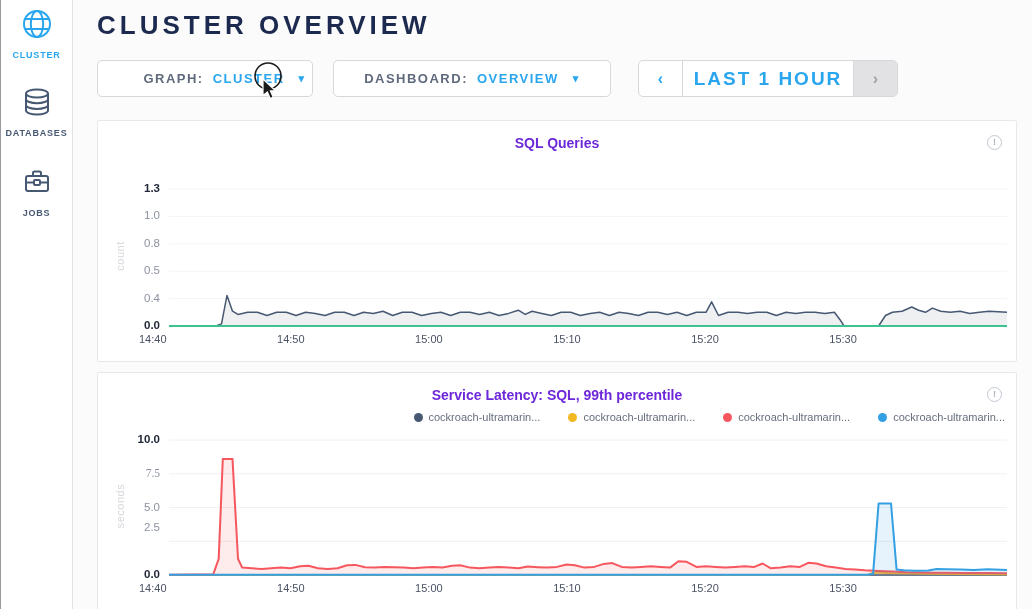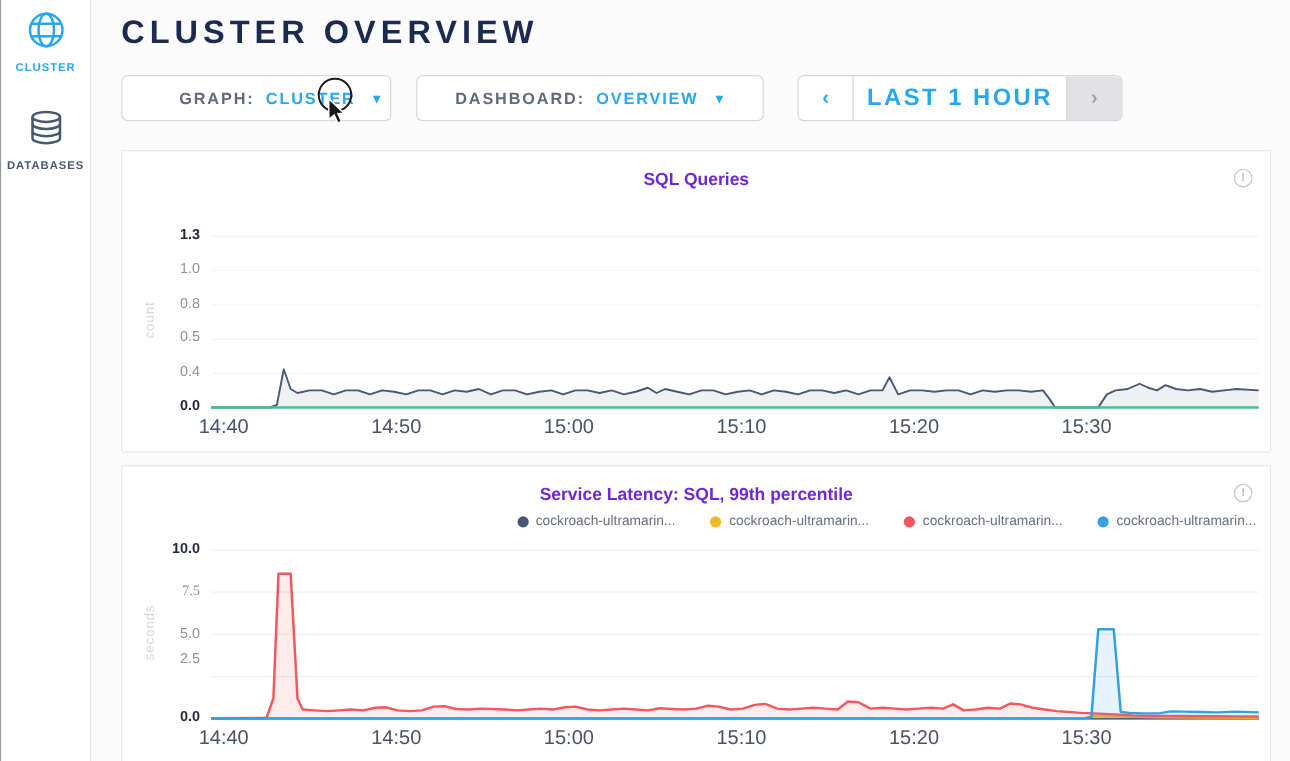--- a/index.html
+++ b/index.html
@@ -70,21 +70,21 @@
   .chart-legend {
     position:absolute; top:38px; right:11px;
     display:flex; gap:28px; align-items:center;
   }
   .legend-item { display:flex; align-items:center; gap:6px; cursor:pointer; }
   .legend-dot { width:9px; height:9px; border-radius:50%; }
   .legend-label { font-size:11px; color:#676e7e; }
   .chart-svg { position:absolute; left:0; top:0; }
   .ytick { position:absolute; text-align:right; font-size:11.5px; color:#8b92a0; }
   .ytick.strong { color:#23293a; font-weight:bold; }
-  .xtick { position:absolute; text-align:right; font-size:16px; color:#4a5265; }
+  .xtick { position:absolute; text-align:left; font-size:11px; color:#4a5265; }
   .yunit {
     position:absolute; width:100px; text-align:center; font-size:11px;
     color:#d5d8dd; transform:rotate(-90deg); letter-spacing:0.5px;
   }
   
   .cursor-overlay { position:absolute; left:246px; top:58px; width:54px; height:52px;
                     pointer-events:none; z-index:50; }
 </style>
 </head>
 <body>
@@ -104,20 +104,32 @@
   <div class="side-item" style="top:86px;">
     <span class="icon">
       <svg width="32" height="32" viewBox="0 0 32 32" fill="none" stroke="#475872" stroke-width="2">
         <ellipse cx="16" cy="7.5" rx="11" ry="4"></ellipse>
         <path d="M5,7.5 V24.5 A11 4 0 0 0 27,24.5 V7.5"></path>
         <path d="M5,13.2 A11 4 0 0 0 27,13.2"></path>
         <path d="M5,18.9 A11 4 0 0 0 27,18.9"></path>
       </svg>
     </span>
     <span class="side-label">DATABASES</span>
+  </div>
+  <div class="side-item" style="top:166px;">
+    <span class="icon">
+      <svg width="32" height="32" viewBox="0 0 32 32" fill="none" stroke="#475872" stroke-width="2">
+        <path d="M12,10 V7 a1.5 1.5 0 0 1 1.5,-1.5 h5 a1.5 1.5 0 0 1 1.5,1.5 V10"></path>
+        <rect x="5" y="10" width="22" height="15" rx="2"></rect>
+        <rect x="13" y="14" width="6" height="5" rx="1"></rect>
+        <line x1="5" y1="16.5" x2="13" y2="16.5"></line>
+        <line x1="19" y1="16.5" x2="27" y2="16.5"></line>
+      </svg>
+    </span>
+    <span class="side-label">JOBS</span>
   </div>
 </nav>
 
 <h1 class="page-title">CLUSTER OVERVIEW</h1>
 
 <div class="dropdown" id="dd-graph">
   <span class="dd-label">GRAPH:</span>
   <span class="dd-value">CLUSTER</span>
   <span class="dd-caret">▾</span>
 </div>

